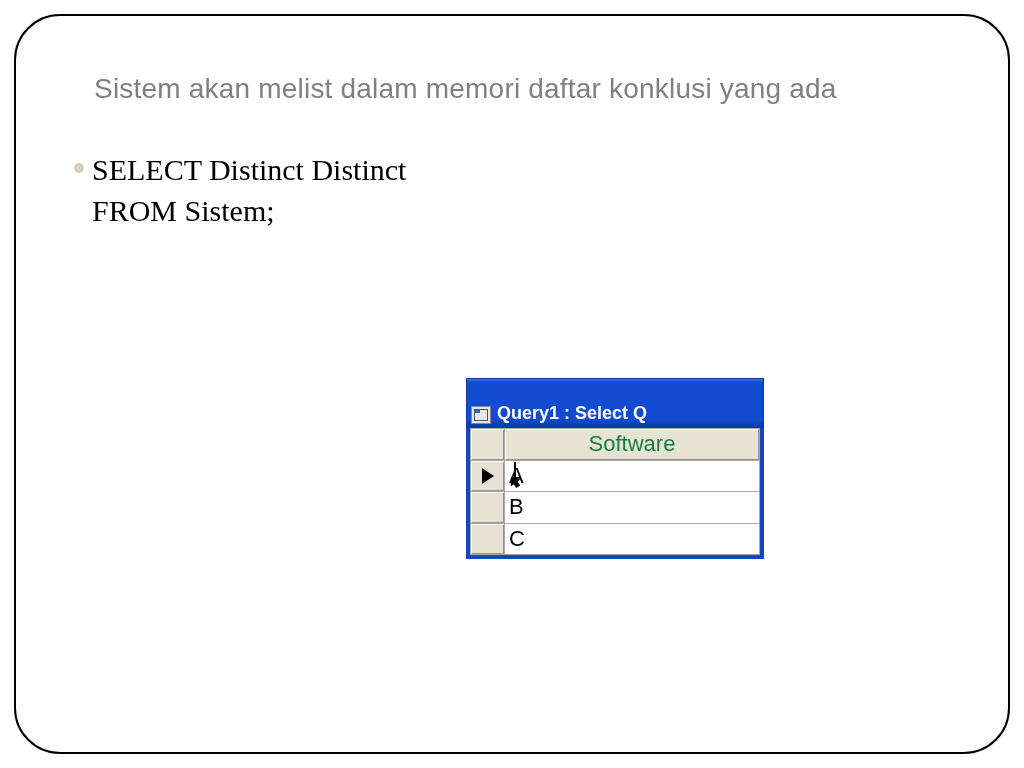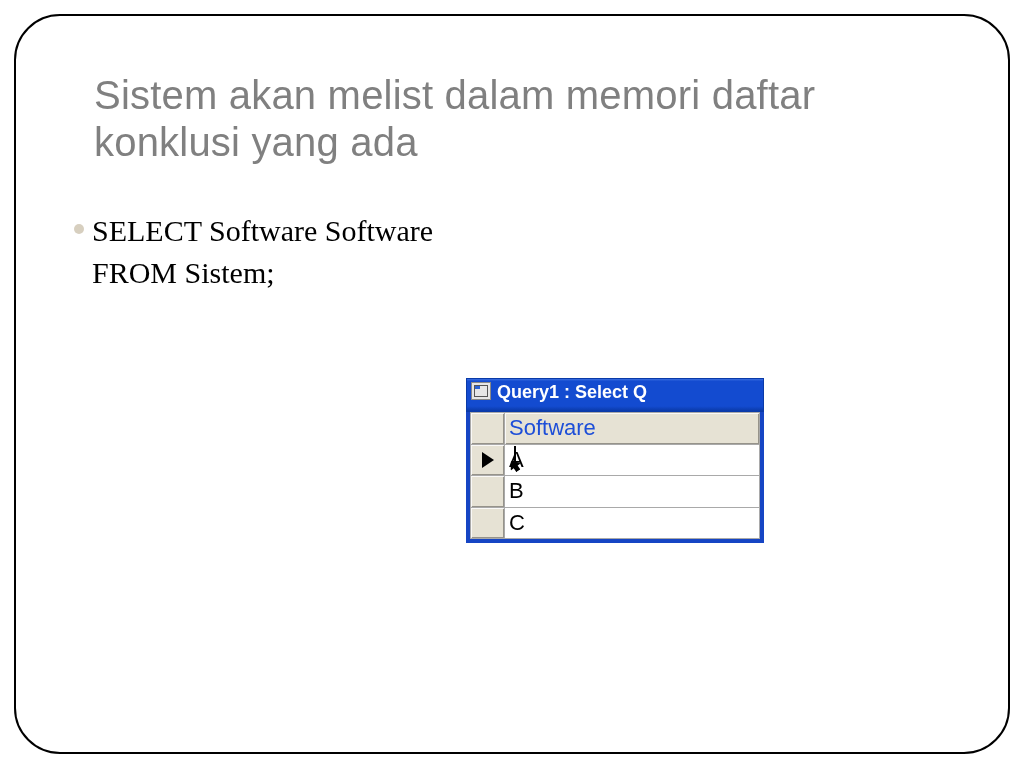--- a/index.html
+++ b/index.html
@@ -15,21 +15,21 @@
   .slide {
     position: absolute;
     inset: 14px;
     border: 2px solid #000;
     border-radius: 46px;
     padding: 56px 60px 40px 68px;
   }
   .title {
     color: #808080;
     font-family: Helvetica, Arial, sans-serif;
-    font-size: 40px;
+    font-size: 28px;
     font-weight: 400;
     line-height: 1.18;
     margin: 0 0 44px 10px;
     letter-spacing: 0.2px;
   }
   .body {
     color: #000;
     font-size: 30px;
     line-height: 1.38;
     margin-left: 8px;
@@ -47,29 +47,29 @@
   .sql-line { display: block; }
   .query-window {
     position: absolute;
     left: 450px;
     top: 362px;
     width: 298px;
     font-family: Tahoma, Arial, sans-serif;
   }
   .titlebar {
     display: flex;
-    align-items: flex-start;
+    align-items: flex-end;
     gap: 6px;
     padding: 3px 6px 3px 4px;
     background: linear-gradient(to bottom, #3a6ee0 0%, #134bd0 7%, #134bd0 85%, #0a3aa8 100%);
     color: #fff;
     font-size: 18px;
     font-weight: bold;
     border: 1px solid #0a3aa8;
-    height: 34px;
+    height: 50px;
     white-space: nowrap;
     overflow: hidden;
   }
   .titlebar .icon {
     width: 20px; height: 18px;
     background: #e6e6e6;
     border: 1px solid #888;
     position: relative;
     flex: 0 0 auto;
   }
@@ -98,21 +98,22 @@
     font-weight: normal;
     text-align: left;
     padding: 1px 4px 2px 4px;
     font-family: 'MS Sans Serif', Arial, sans-serif;
     line-height: 1.25;
     height: 30px;
     vertical-align: middle;
   }
   .datagrid .hdr {
     background: #e6e2d4;
-    color: #1d4ed8;
+    color: #15803d;
+    text-align: center;
     font-family: 'MS Sans Serif', Arial, sans-serif;
     box-shadow: inset 1px 1px 0 rgba(255,255,255,.8), inset -1px -1px 0 rgba(0,0,0,.35);
     margin-left: 39px;
   }
   .sel-col {
     width: 34px;
     background: #e6e2d4;
     box-shadow: inset 1px 1px 0 rgba(255,255,255,.8), inset -1px -1px 0 rgba(0,0,0,.35);
     position: relative;
   }
@@ -139,21 +140,21 @@
     transform: rotate(-35deg);
   }
 </style>
 </head>
 <body>
 
 <div class="slide">
   <h1 class="title">Sistem akan melist dalam memori daftar konklusi yang ada</h1>
   <div class="body">
     <span class="bullet"></span>
-    <span class="sql-line">SELECT Software Software</span>
+    <span class="sql-line">SELECT Distinct Distinct</span>
     <span class="sql-line">FROM Sistem;</span>
   </div>
 
   <div class="query-window">
     <div class="titlebar">
       <span class="icon"></span>
       <span>Query1 : Select Q</span>
     </div>
     <div class="client">
       <table class="datagrid">

